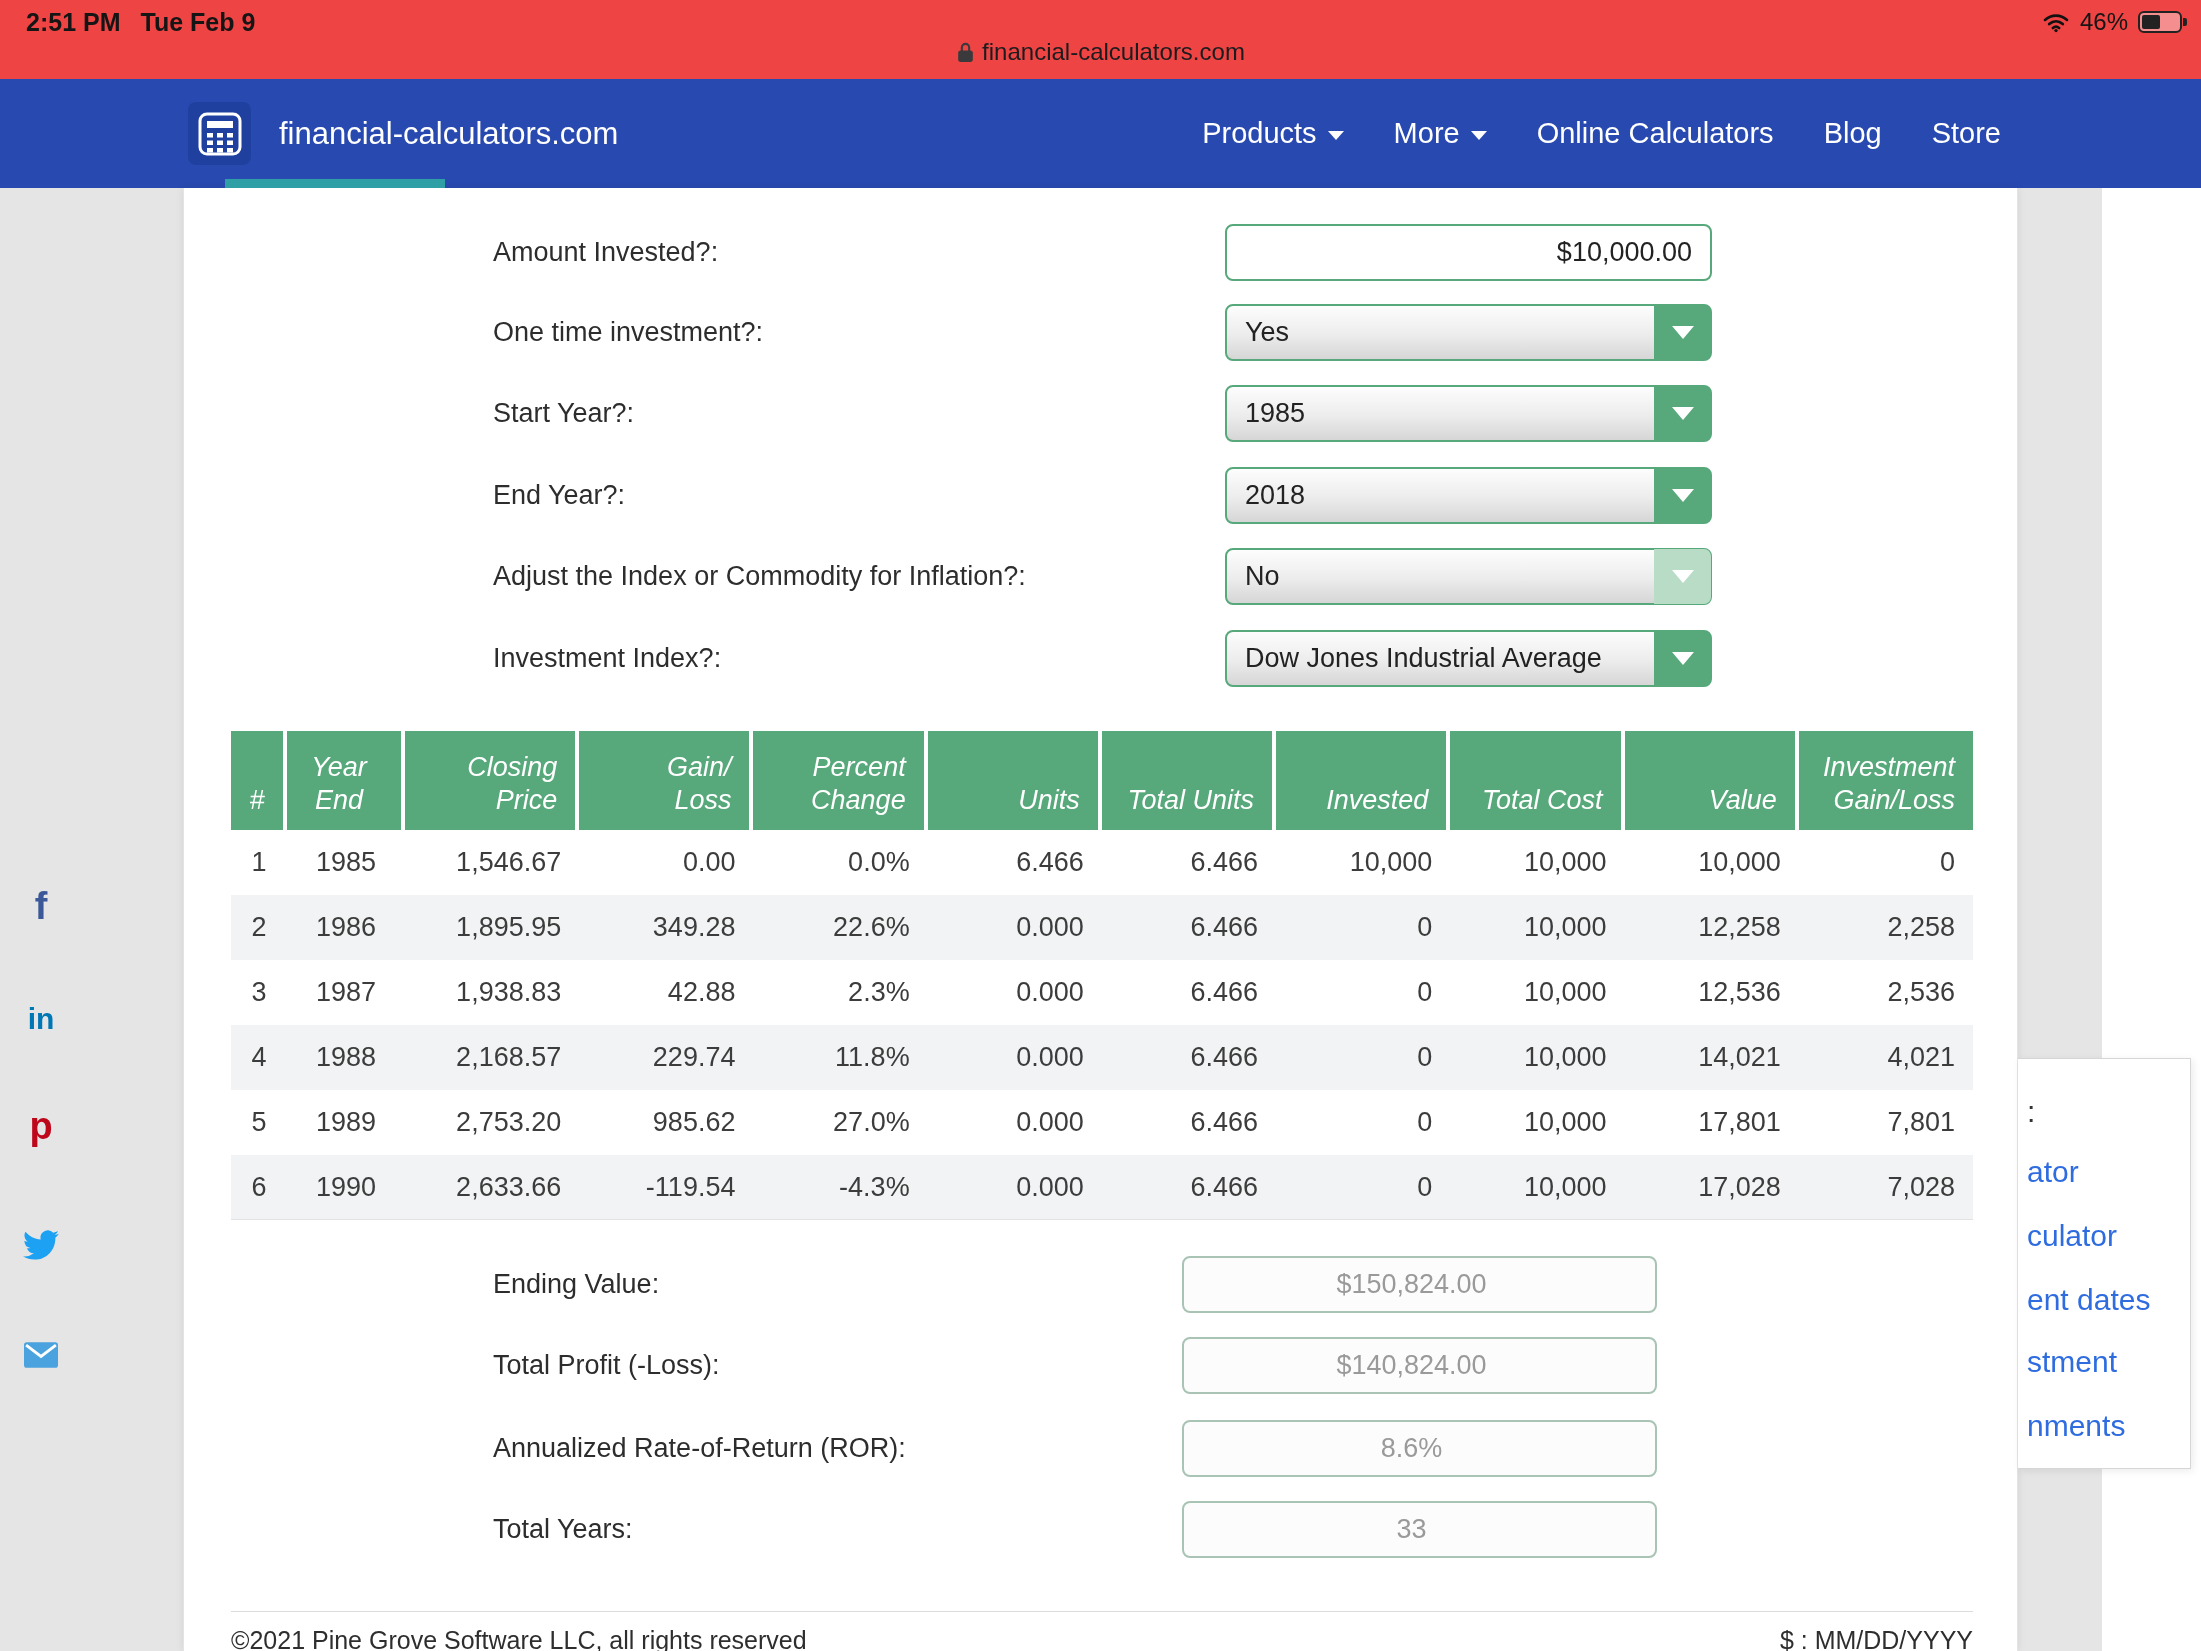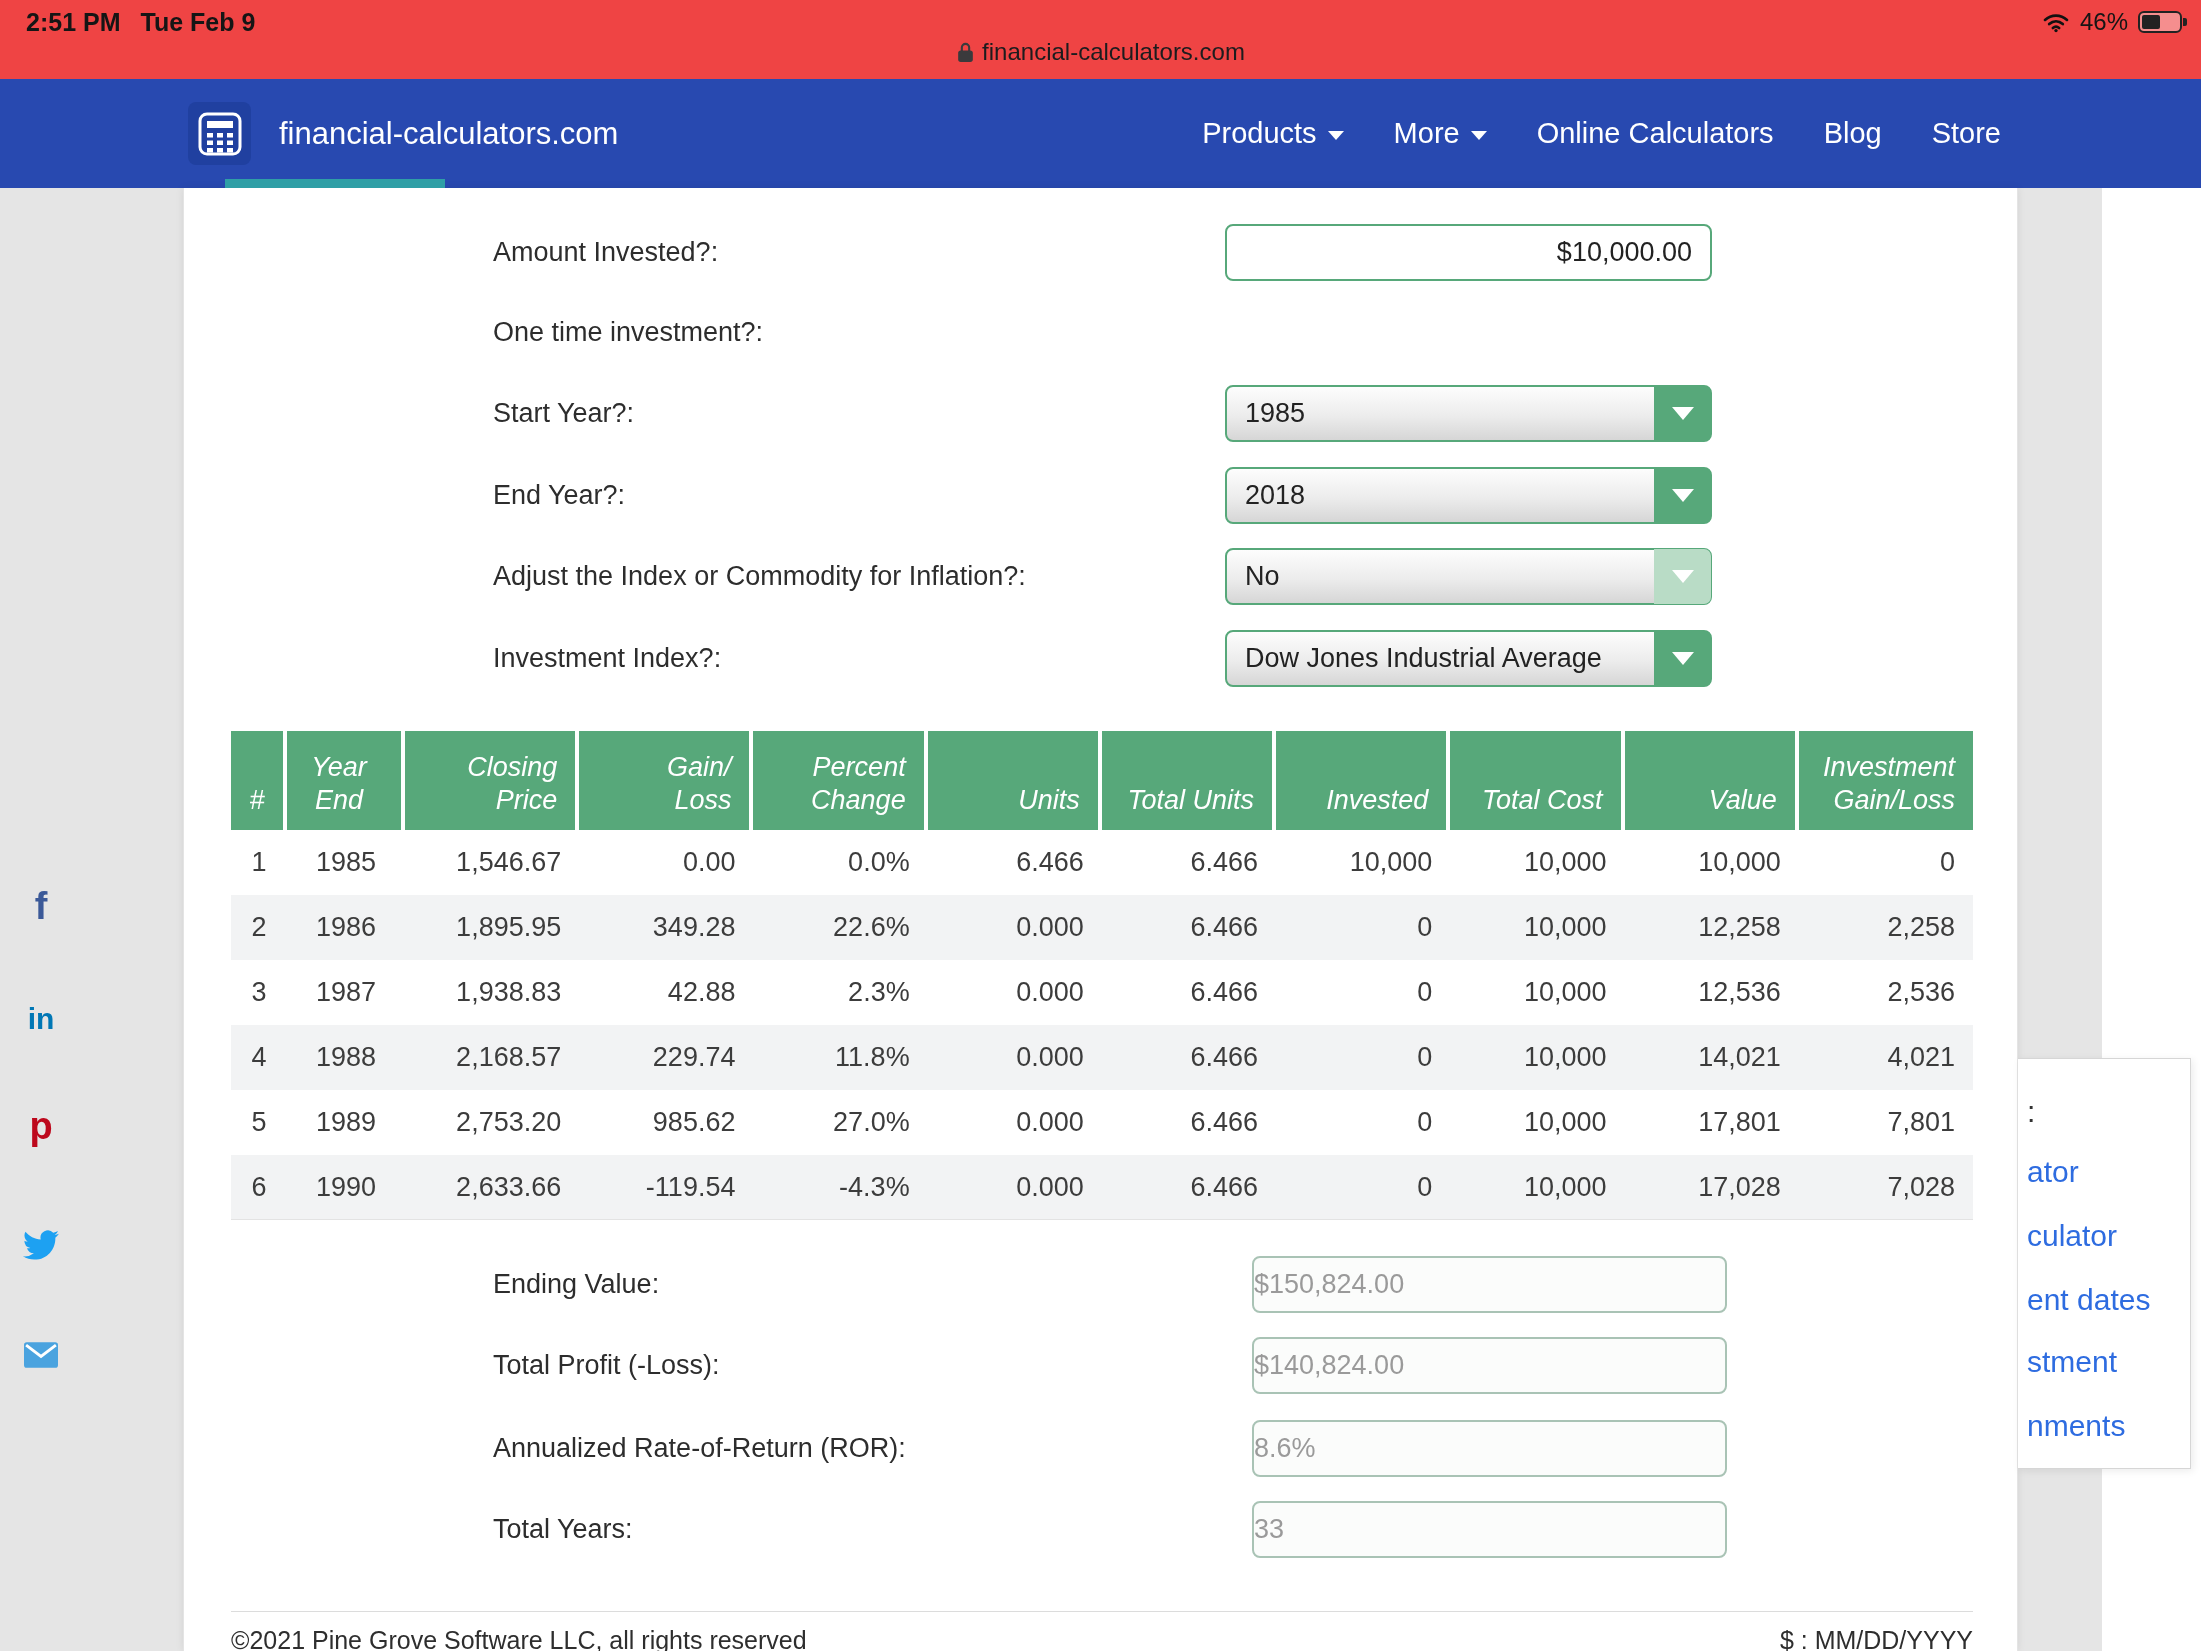--- a/index.html
+++ b/index.html
@@ -60,22 +60,22 @@
   #dtable th:last-child { border-right:none; }
   #dtable th.c0 { width:56px; text-align:center; padding-left:4px; padding-right:4px; }
   #dtable th.c1 { width:118px; text-align:center; }
   #dtable td { height:65px; font-size:27px; color:#3c3c3c; text-align:right; padding:0 18px 0 8px; }
   #dtable td.c0, #dtable td.c1 { text-align:center; padding:0 4px; }
   #dtable tbody tr:nth-child(even) { background:#f2f3f4; }
   #dtable tbody tr:last-child td { border-bottom:1px solid #e3e3e3; }
 
   
   .rrow { position:absolute; left:0; width:1835px; height:57px; }
-  .result-box { position:absolute; left:1068px; top:0; width:475px; height:57px; border:2px solid #a9c3b5;
-                border-radius:8px; background:#fbfcfb; color:#9a9a9a; font-size:27px; text-align:left;
+  .result-box { position:absolute; left:998px; top:0; width:475px; height:57px; border:2px solid #a9c3b5;
+                border-radius:8px; background:#fbfcfb; color:#9a9a9a; font-size:27px; text-align:center;
                 padding-right:16px; font-family:"Liberation Sans","DejaVu Sans",sans-serif; }
 
   
   #card-divider { position:absolute; left:47px; top:1423px; width:1742px; height:0; border-top:1px solid #dcdcdc; }
   #footer { position:absolute; left:47px; top:1438px; width:1742px; font-size:25px; color:#2e2e2e; }
   #footer .fleft { float:left; }
   #footer .fright { float:right; }
 
   
   .soc { position:absolute; left:18px; width:46px; text-align:center; cursor:pointer; }
@@ -152,20 +152,28 @@
 <div id="main">
   <div id="card">
 
     <div class="frow" style="top:36px">
       <div class="flabel">Amount Invested?:</div>
       <div class="fctrl"><input class="txt-input" value="$10,000.00" style=""></div>
     </div>
 
     <div class="frow" style="top:116px">
       <div class="flabel">One time investment?:</div>
+      <div class="fctrl">
+          <div class="select">
+        <span class="sel-text">Yes</span>
+        <span class="sel-arrow">
+              <span class="tri"></span>
+            </span>
+      </div>
+        </div>
     </div>
 
     <div class="frow" style="top:197px">
       <div class="flabel">Start Year?:</div>
       <div class="fctrl">
           <div class="select">
         <span class="sel-text">1985</span>
         <span class="sel-arrow">
               <span class="tri"></span>
             </span>

